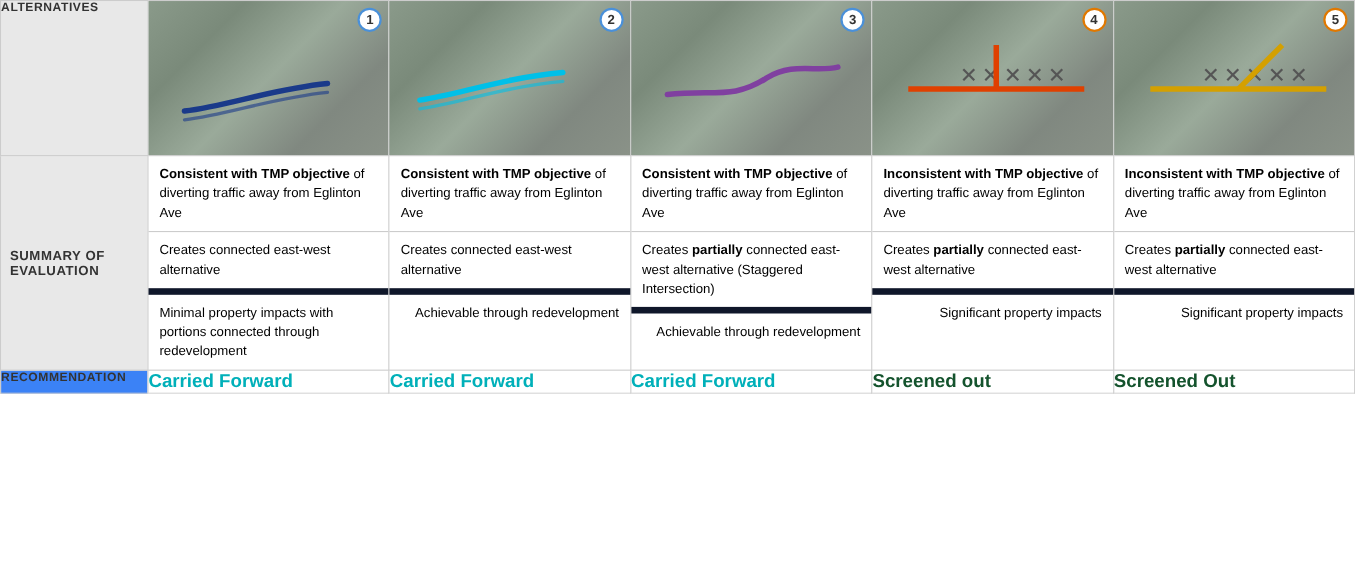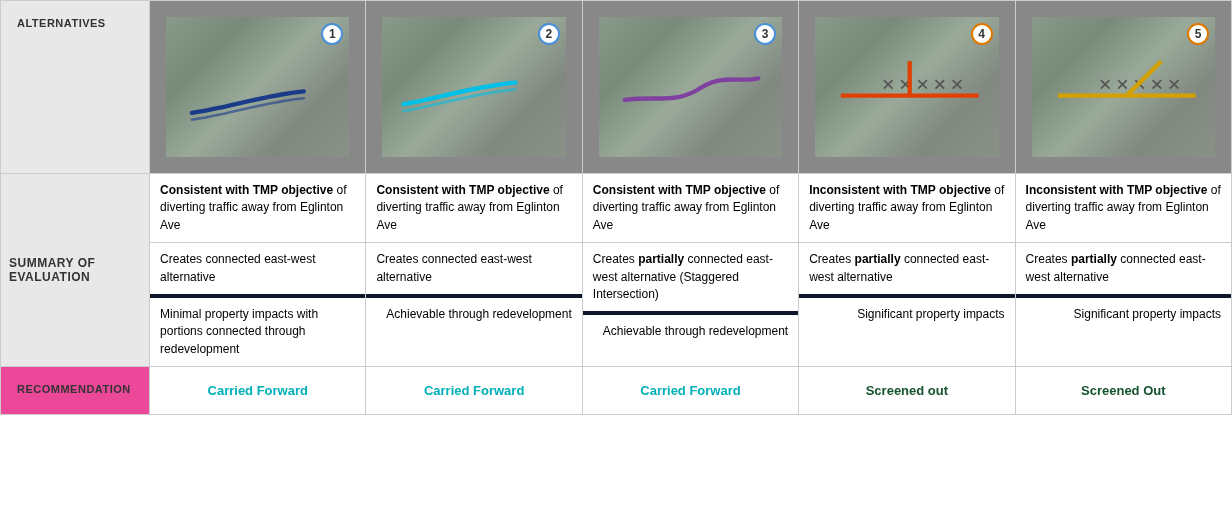--- a/index.html
+++ b/index.html
@@ -6,21 +6,21 @@
     body { font-family: Arial, sans-serif; font-size: 12px; background: #fff; width: 1232px; }
 
     .main-table {
       width: 1232px;
       border-collapse: collapse;
     }
 
     .main-table td, .main-table th {
       border: 1px solid #ccc;
       vertical-align: top;
-      padding: 16px;
+      padding: 0;
     }
 
     .label-cell {
       width: 130px;
       background: #e8e8e8;
       font-weight: bold;
       font-size: 11px;
       color: #333;
       padding: 8px;
       vertical-align: middle;
@@ -87,54 +87,53 @@
       border-bottom: 1px solid #ccc;
       line-height: 1.45;
     }
 
     .eval-section:last-child {
       border-bottom: none;
     }
 
     
     .rec-label-cell {
-      background: #ec4899;
+      background: #3b82f6;
       font-weight: bold;
       font-size: 11px;
       color: #333;
       padding: 8px;
       vertical-align: middle;
       letter-spacing: 0.5px;
     }
 
     .rec-cell {
       width: 213px;
       padding: 12px 10px;
-      text-align: center;
       font-weight: bold;
-      font-size: 13px;
+      font-size: 17px;
       vertical-align: middle;
     }
 
     .carried-forward {
       color: #00b0b9;
     }
 
     .screened-out {
       color: #14532d;
     }
 
     .eval-wrapper {
       display: flex;
       flex-direction: column;
       align-items: flex-end;
     }
 
     .block1 { border-bottom: 1px solid #ccc; }
-    .block2 { border-bottom: 4px solid #0f172a; }
+    .block2 { border-bottom: 6px solid #0f172a; }
     .block3 { }
   </style>
 </head>
 <body>
 
 <table class="main-table">
 
   <tbody>
       <tr>
     <td class="label-cell">

